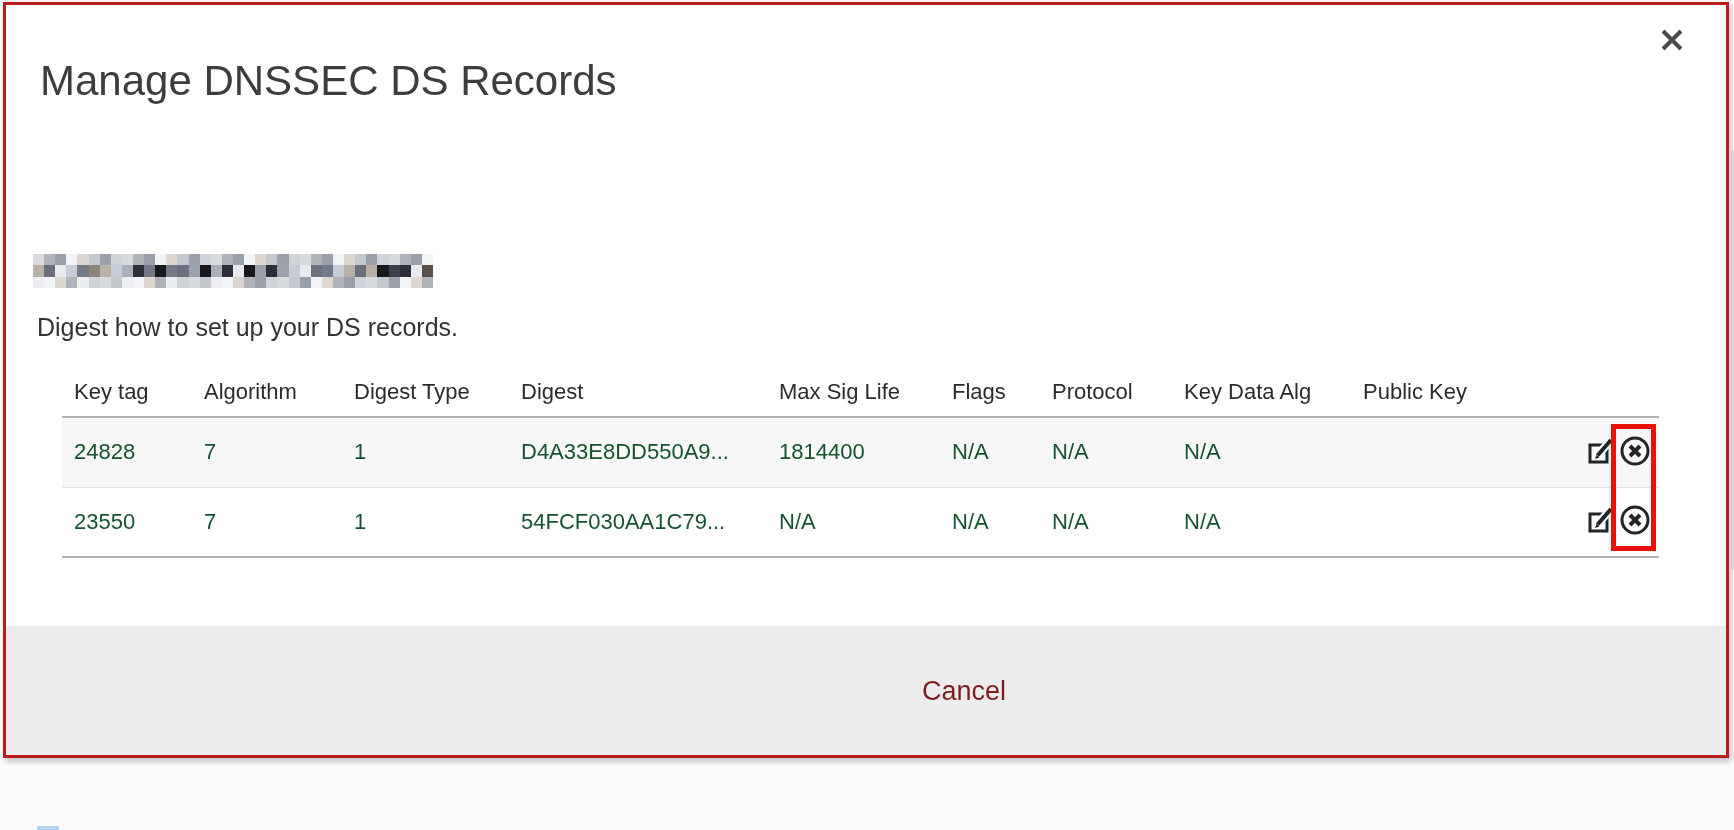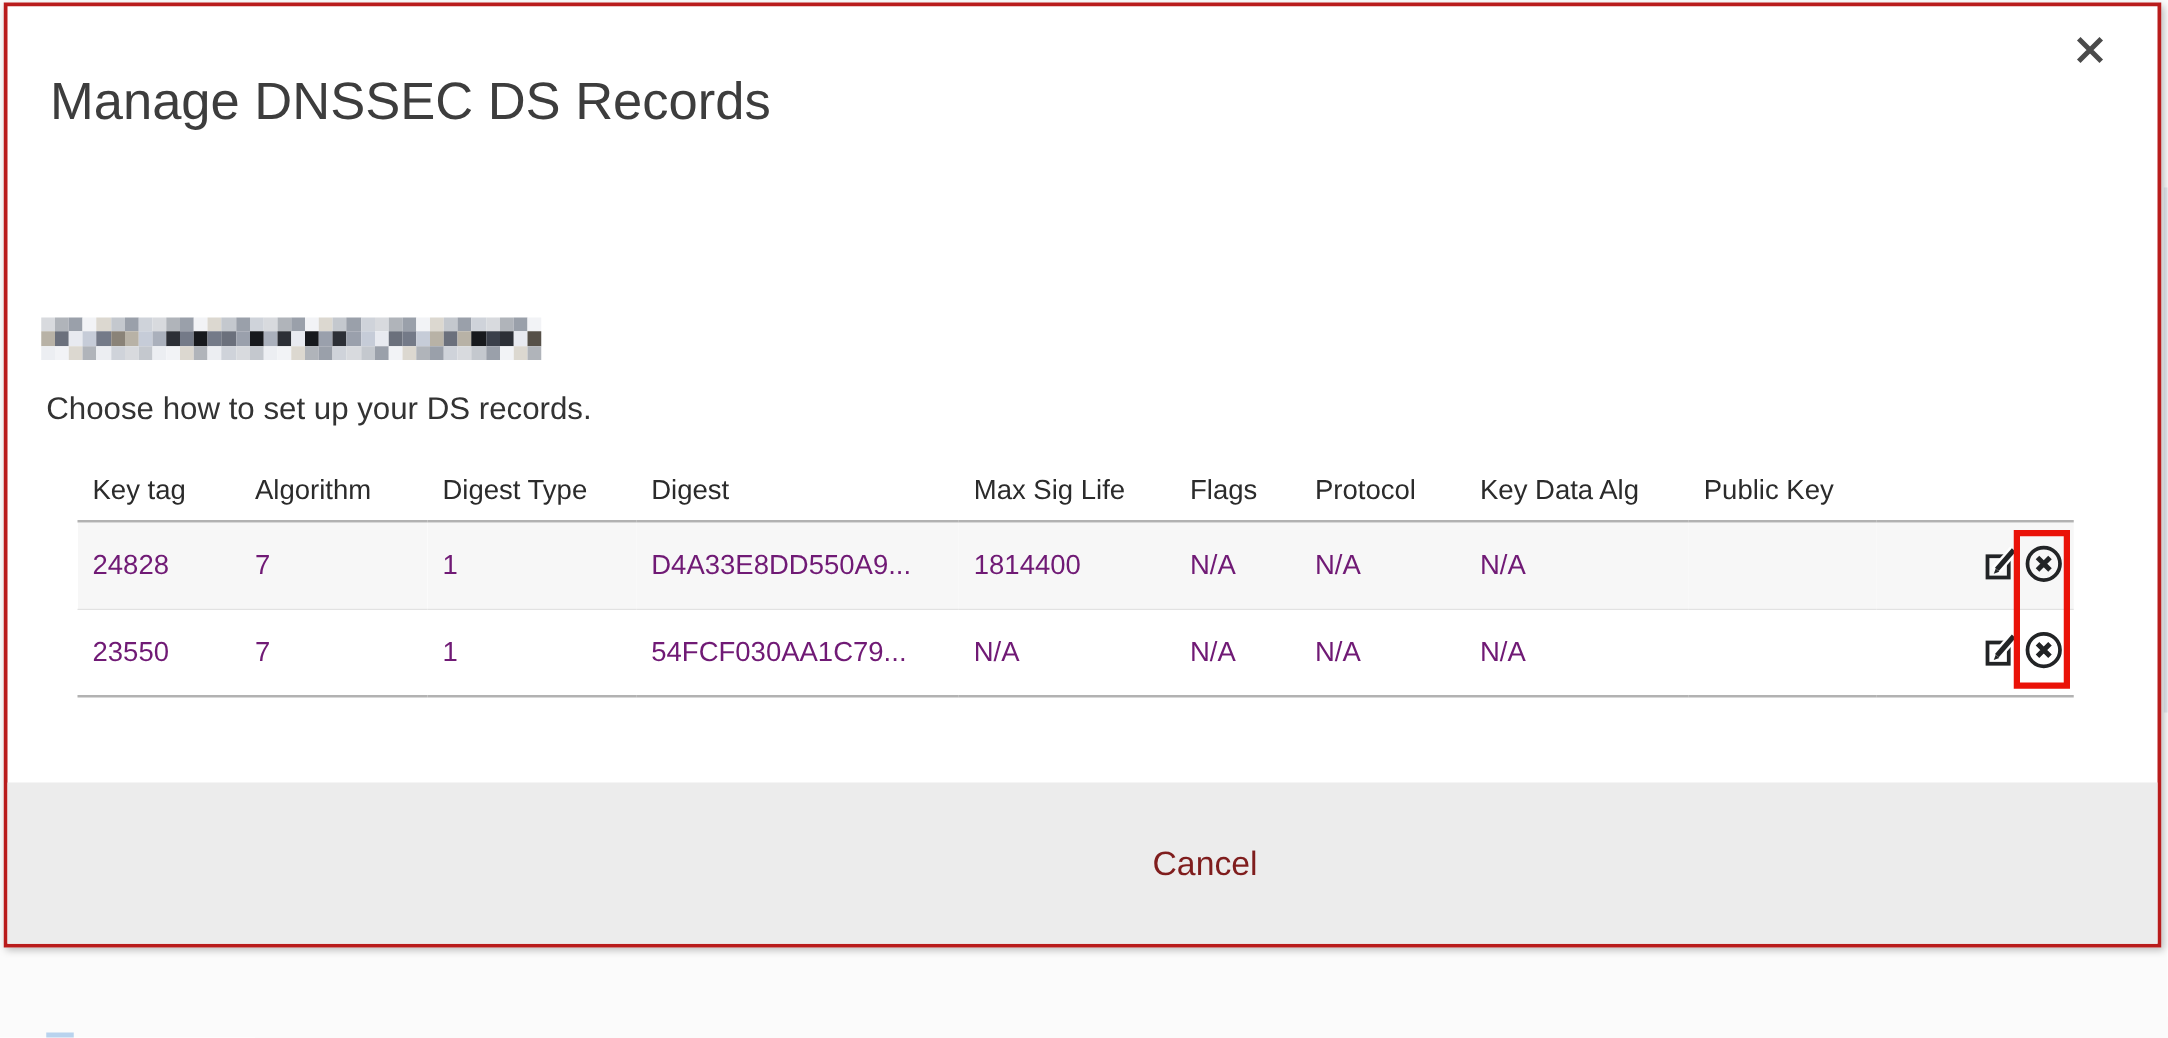--- a/index.html
+++ b/index.html
@@ -43,21 +43,21 @@
   }
 
   .table-wrap { position:absolute; left:56px; top:363px; width:1597px; }
   table.ds-table { border-collapse:collapse; table-layout:fixed; width:1597px; }
   .ds-table th {
     text-align:left; font-weight:normal; font-size:22px; color:#2b2b2b;
     height:49px; padding:0 0 0 12px; vertical-align:middle; white-space:nowrap;
     border-bottom:2px solid #b2b2b2;
   }
   .ds-table td {
-    font-size:22px; color:#701a75; height:70px; padding:0 0 0 12px;
+    font-size:22px; color:#14532d; height:70px; padding:0 0 0 12px;
     vertical-align:middle; white-space:nowrap; overflow:hidden;
   }
   tr.row-odd  td { background:#f7f7f7; border-bottom:1px solid #e2e2e2; }
   tr.row-even td { background:#ffffff; border-bottom:2px solid #b2b2b2; }
   td.actions { padding:0 8px 0 0; }
   .actions-inner { display:flex; align-items:center; justify-content:flex-end; gap:3px; }
   .icon-btn { background:none; border:none; padding:0; cursor:pointer; display:flex; align-items:center; }
 
   .annotation-box {
     position:absolute; left:1549px; top:56px; width:45px; height:127px;
@@ -209,21 +209,21 @@
       <span style="background: rgb(154, 160, 170);"></span>
       <span style="background: rgb(207, 211, 218);"></span>
       <span style="background: rgb(216, 218, 222);"></span>
       <span style="background: rgb(196, 200, 206);"></span>
       <span style="background: rgb(154, 160, 170);"></span>
       <span style="background: rgb(242, 243, 246);"></span>
       <span style="background: rgb(220, 216, 208);"></span>
       <span style="background: rgb(176, 180, 186);"></span>
     </div>
 
-  <div class="instruction">Choose how to set up your DS records.</div>
+  <div class="instruction">Digest how to set up your DS records.</div>
 
   <div class="table-wrap">
     <table class="ds-table">
       <colgroup>
         <col style="width:130px">
           <col style="width:150px">
           <col style="width:167px">
         <col style="width:258px">
           <col style="width:173px">
           <col style="width:100px">

